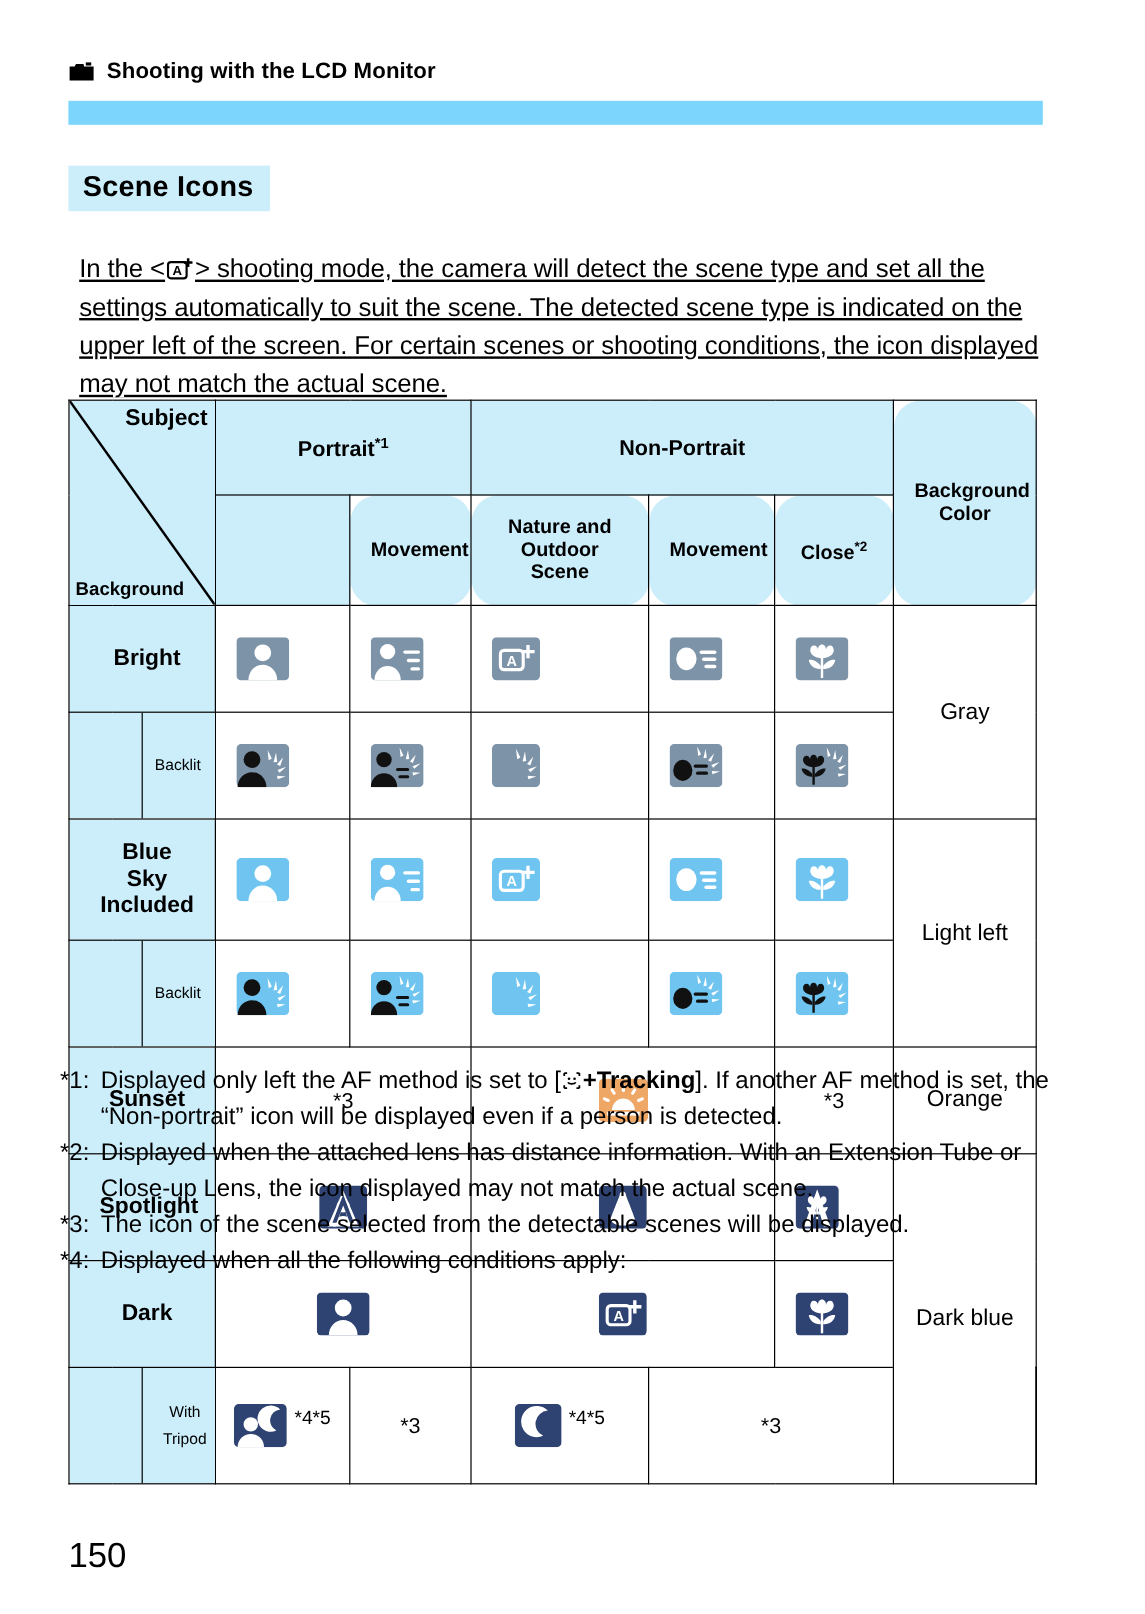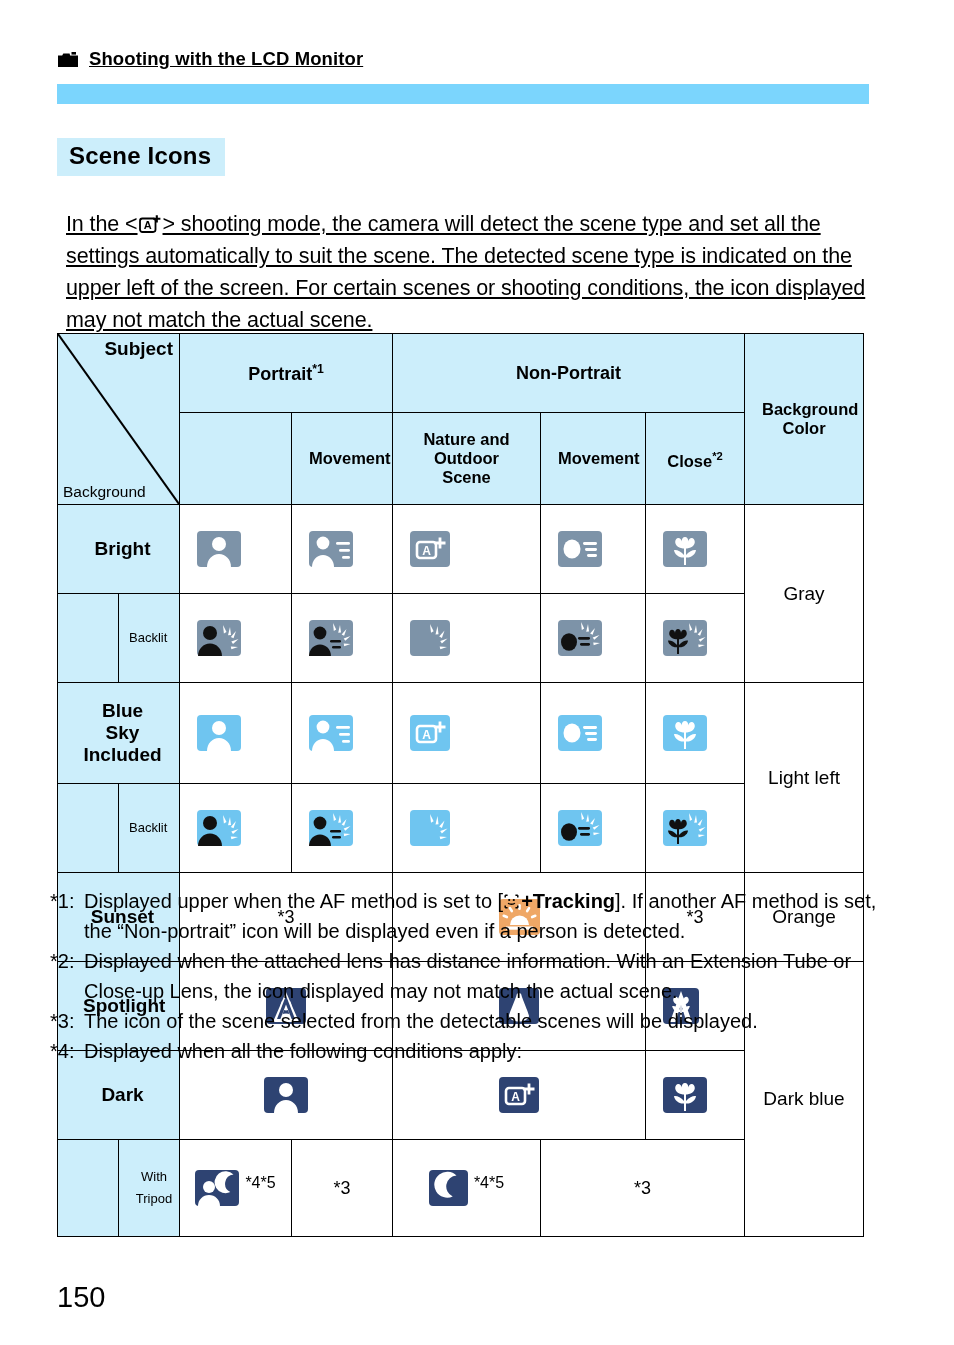--- a/index.html
+++ b/index.html
@@ -23,21 +23,20 @@
     left: 57px;
     top: 48px;
     display: flex;
     align-items: center;
     gap: 10px;
   }
   .running-head .rh-text {
     font-size: 18.5px;
     font-weight: bold;
     letter-spacing: .1px;
-    text-decoration: underline;
   }
   .camera-icon { width: 22px; height: 17px; display: block; }
 
   .head-rule {
     position: absolute;
     left: 57px;
     top: 84px;
     width: 812px;
     height: 20px;
     background: #7BD5FD;
@@ -86,36 +85,36 @@
     border-collapse: collapse;
     table-layout: fixed;
   }
   table.scene td, table.scene th {
     border: 1.5px solid #000;
     padding: 17px;
     text-align: center;
     vertical-align: middle;
   }
   .hd      { background: #CCEEFB; font-weight: bold; font-size: 18px; }
-  .hd-sm   { background: #CCEEFB; font-weight: bold; font-size: 16.5px; line-height: 19px; }
+  .hd-sm   { background: #CCEEFB; font-weight: bold; font-size: 16.5px; line-height: 19px; border-radius: 22px; }
   .rowhead { background: #CCEEFB; font-weight: bold; font-size: 19px; text-align: left; }
   .bgcolor { font-size: 19px; background: #fff; }
   .cell    { background: #fff; height: 54px; }
   .fn      { font-size: 18px; }
   sup { font-size: .68em; vertical-align: super; font-weight: bold; }
 
   
   .corner { background: #CCEEFB; position: relative; height: 100px; }
   .corner .subject {
     position: absolute; right: 6px; top: 4px;
     font-weight: bold; font-size: 19px;
   }
   .corner .background {
     position: absolute; left: 5px; bottom: 3px;
-    font-weight: normal; font-size: 15.5px;
+    font-weight: bold; font-size: 15.5px;
   }
   .corner svg { position: absolute; inset: 0; width: 100%; height: 100%; }
 
   .rowhead .label { display: block; padding-left: 8px; }
 
   
   td.subhead {
     background: #CCEEFB;
     padding: 0;
     position: relative;
@@ -638,21 +637,21 @@
     <td class="cell"></td>
     <td class="cell"></td>
   </tr>
 </tbody>
   </table>
 
 <div class="notes">
 
   <div class="note">
     <span class="marker">*1:</span>
-    <span class="body"><span>Displayed upper when the AF method is set to [</span><span><svg class="glyph-face" viewBox="0 0 17 17">
+    <span class="body"><span>Displayed only left the AF method is set to [</span><span><svg class="glyph-face" viewBox="0 0 17 17">
             <path d="M2.2 2.2h2.4M2.2 2.2v2.4M14.8 2.2h-2.4M14.8 2.2v2.4M2.2 14.8h2.4M2.2 14.8v-2.4M14.8 14.8h-2.4M14.8 14.8v-2.4" stroke="#000" stroke-width="1.5" fill="none"></path>
             <circle cx="6.2" cy="7" r="1.1" fill="#000"></circle>
             <circle cx="10.8" cy="7" r="1.1" fill="#000"></circle>
             <path d="M5.2 10c1 1.6 5.6 1.6 6.6 0" stroke="#000" stroke-width="1.4" fill="none"></path>
           </svg></span><span class="nb">+Tracking</span><span>]. If another AF method is set, the “Non-portrait” icon will be displayed even if a person is detected.</span></span>
   </div>
 
   <div class="note">
     <span class="marker">*2:</span>
     <span class="body">Displayed when the attached lens has distance information. With an Extension Tube or Close-up Lens, the icon displayed may not match the actual scene.</span>

